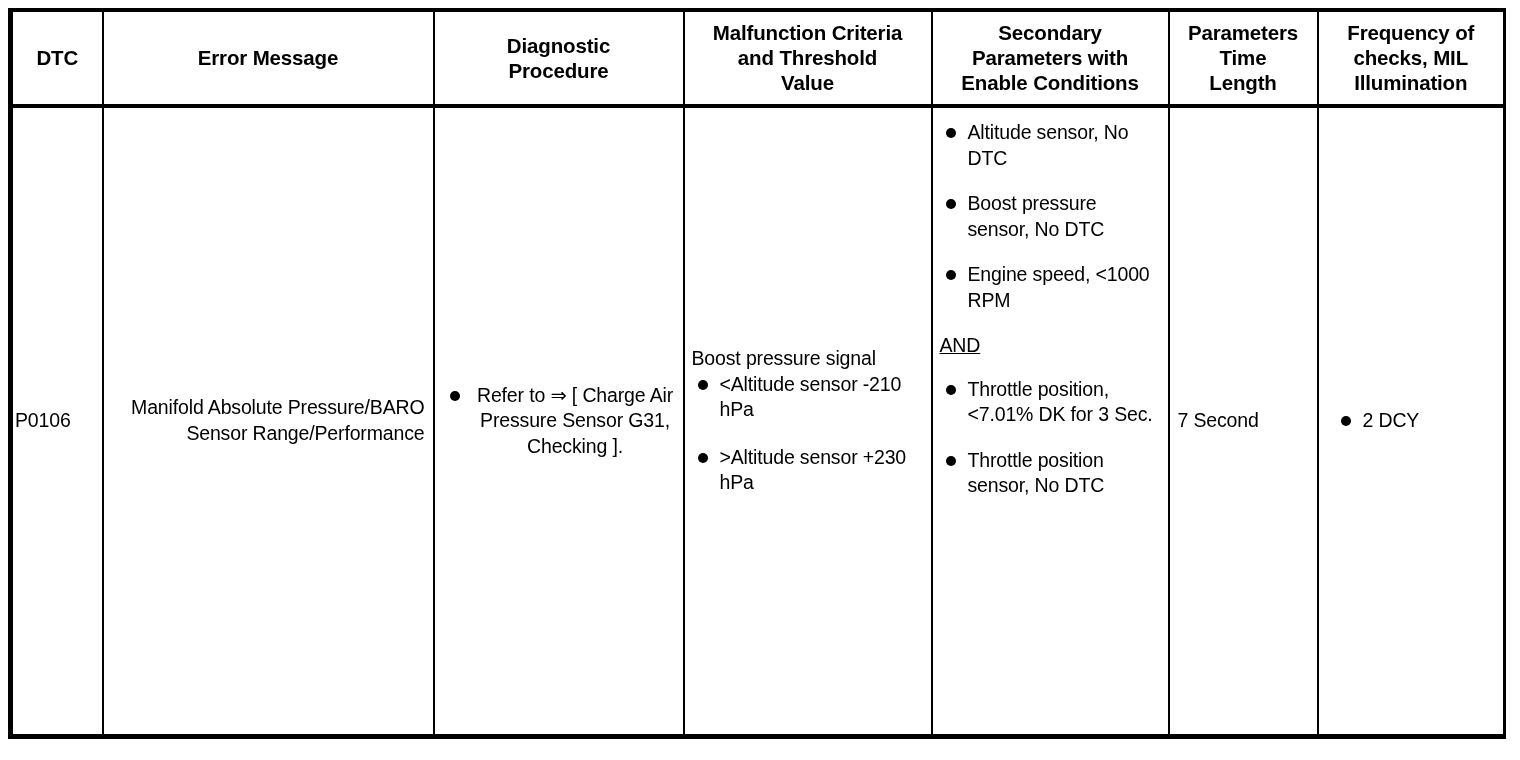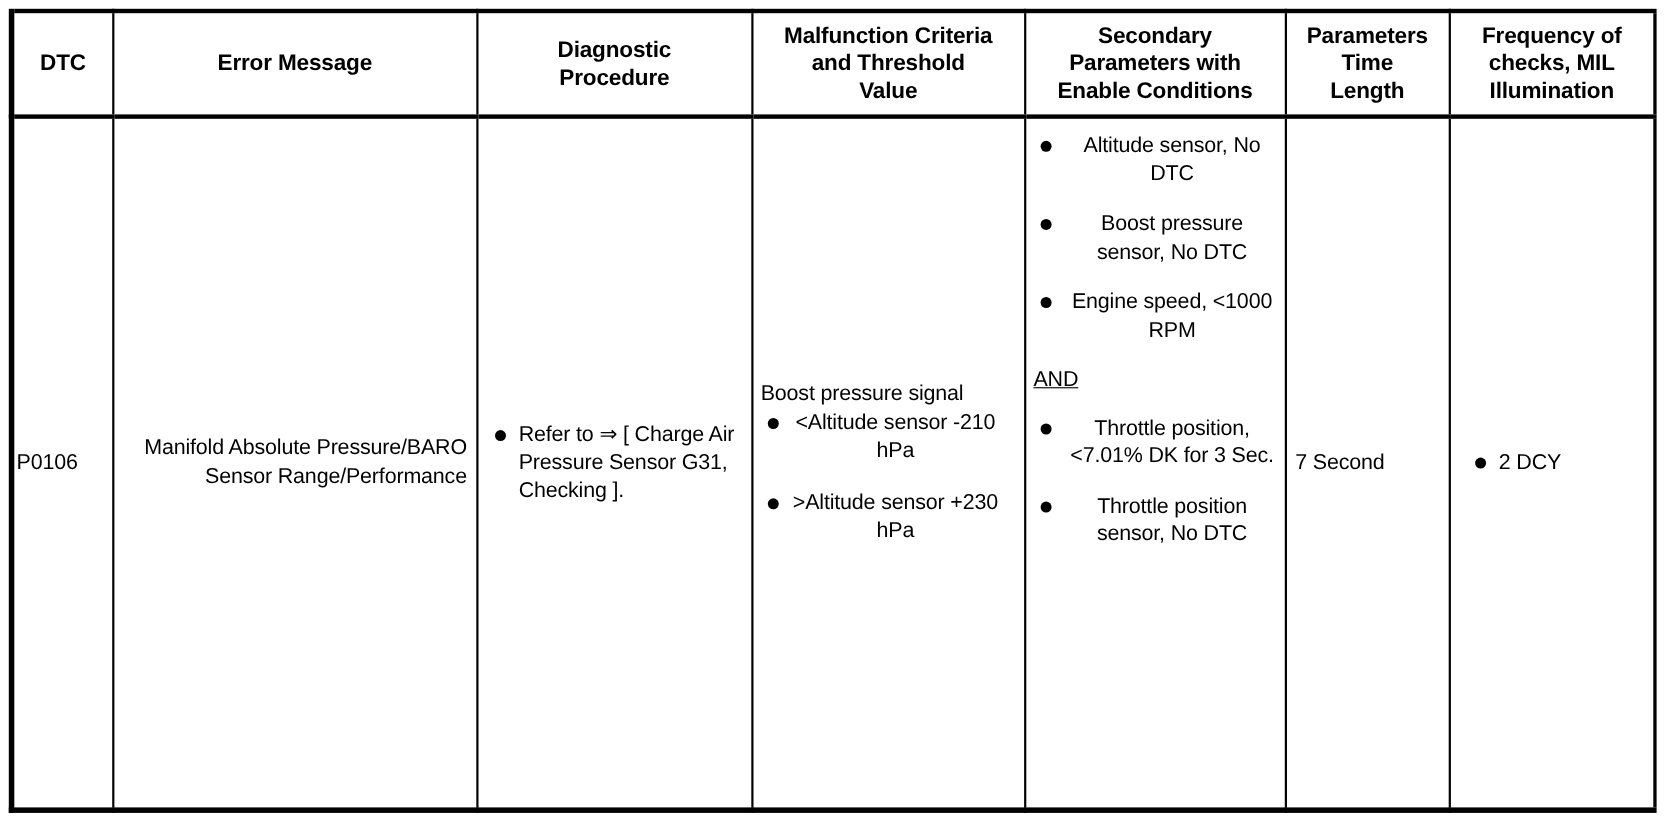--- a/index.html
+++ b/index.html
@@ -82,21 +82,21 @@
     text-align: left;
     vertical-align: middle;
     padding-left: 2px;
     padding-right: 16px;
   }
   td.cell-errmsg {
     text-align: right;
     vertical-align: middle;
     padding-left: 11px;
   }
-  td.cell-diag      { vertical-align: middle; padding-left: 9px; padding-right: 4px; }
+  td.cell-diag      { vertical-align: middle; padding-left: 9px; padding-right: 4px; text-align: center; }
   td.cell-malf      { vertical-align: middle; padding-left: 7px; padding-right: 22px; }
   td.cell-secparam  { vertical-align: top;    padding-left: 7px; padding-right: 4px; padding-top: 12px;}
   td.cell-montime   { vertical-align: middle; padding-left: 8px; }
   td.cell-freq      { vertical-align: middle; padding-left: 16px; }
 
   .plain-line { margin: 0; }
 
   
   ul.blist {
     list-style: none;
@@ -115,21 +115,21 @@
     left: 6px;
     top: 8px;
     width: 10px;
     height: 10px;
     border-radius: 50%;
     background: #000;
   }
 
   ul.blist.tight > li { margin-bottom: 20px; }
 
-  .indent-list { padding-left: 22px; text-align: center; }
+  .indent-list { padding-left: 22px; }
   .indent-list > li { padding-left: 28px; }
 
   .gap-top { margin-top: 22px; }
   .and-line { margin: 0 0 18px 0; text-decoration: underline; }
 </style>
 </head>
 <body>
 
 <div class="sheet">
 

